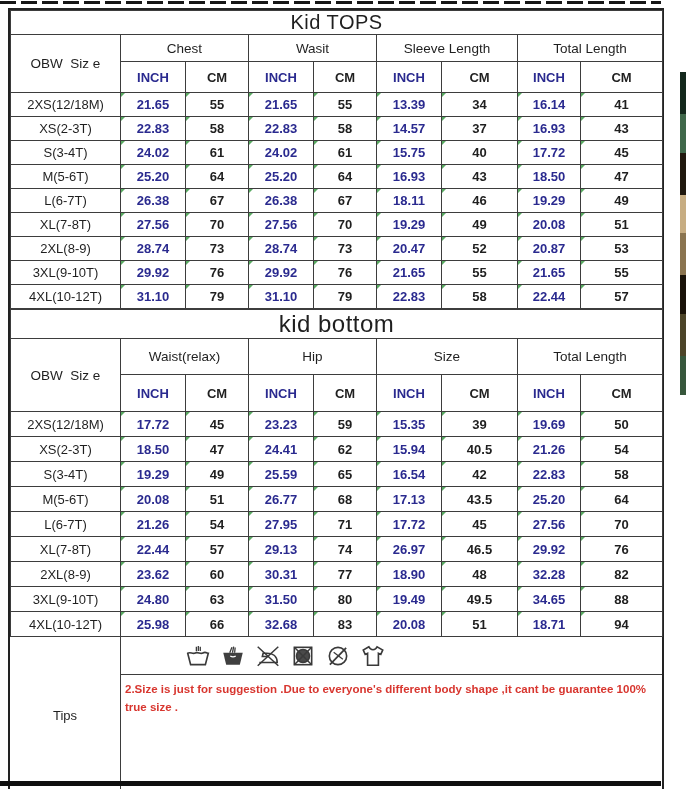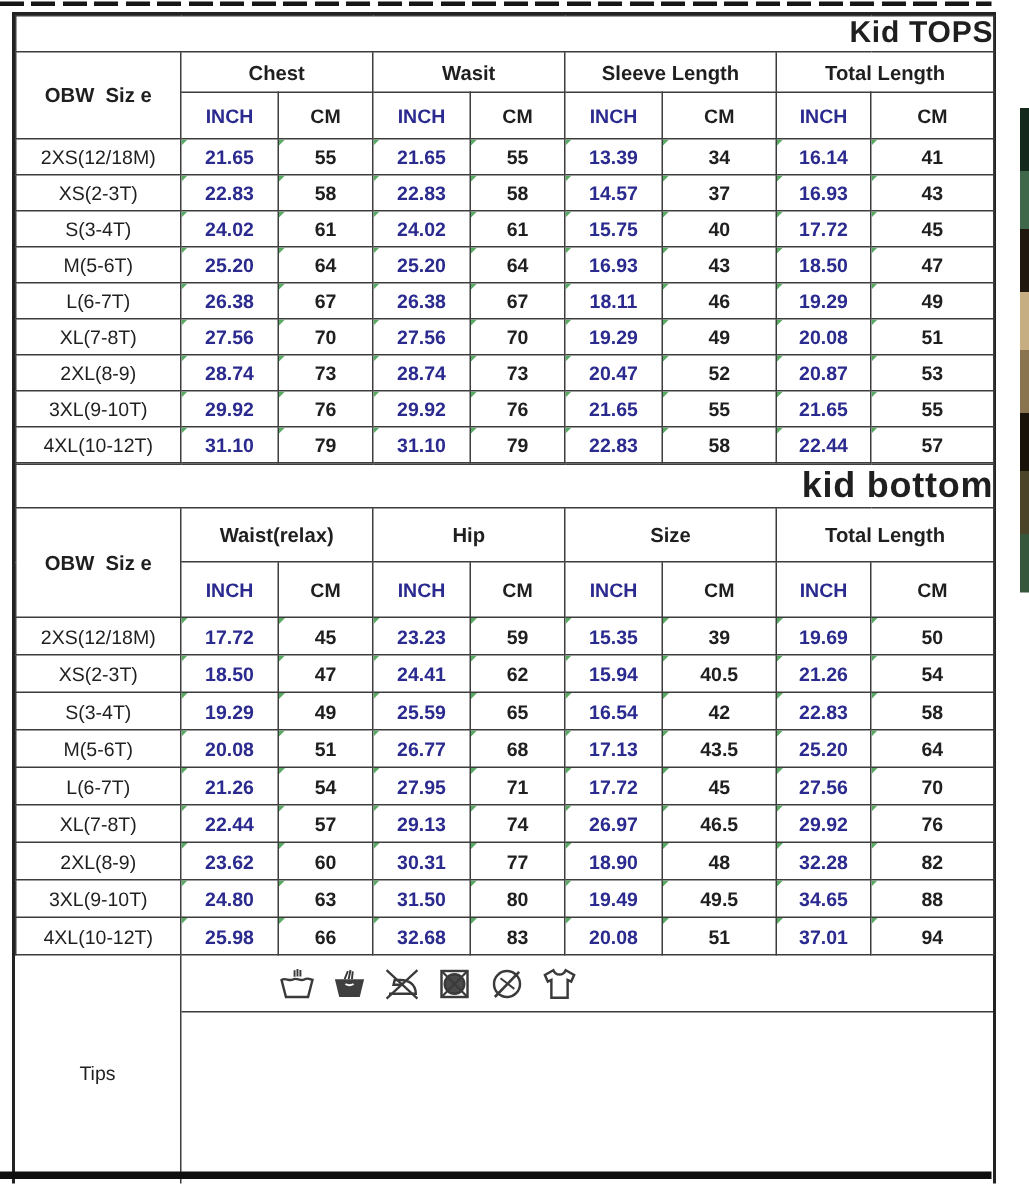--- a/index.html
+++ b/index.html
@@ -30,23 +30,23 @@
   .sheet{
     position:absolute;left:8px;top:8px;width:652px;
     border:2px solid #222;background:#fff;
   }
   table{border-collapse:collapse;table-layout:fixed;width:652px;}
   td,th{
     border:1px solid var(--border_gray);
     text-align:center;vertical-align:middle;padding:0;overflow:hidden;
     font-size:13px;font-weight:normal;position:relative;
   }
-  tr.title-row td{height:23px;font-size:20px;font-weight:bold;letter-spacing:.5px;text-align:right;}
+  tr.title-row td{height:23px;font-size:20px;font-weight:normal;letter-spacing:.5px;}
   tr.title-row.bottom td{height:26px;font-size:24px;}
-  tr.group-row th{height:26px;font-size:13.5px;font-weight:bold;}
+  tr.group-row th{height:26px;font-size:13.5px;font-weight:normal;}
   #bottomTable tr.group-row th{height:35px;margin-top:15px;}
   tr.unit-row th{height:30px;font-size:13px;font-weight:bold;margin-left:12px;}
   #bottomTable tr.unit-row th{height:36px;}
   th.unit-inch{color:var(--inch_blue);}
   .size-head{font-size:13.5px;white-space:pre;}
   tbody tr{height:24px;margin-top:36px;}
   #bottomTable tbody tr{height:25px;}
   td.size{font-size:13px;}
   td.num{font-weight:bold;}
   td.num.inch{color:var(--inch_blue);}
@@ -361,21 +361,21 @@
         </tr>
 
         <tr>
           <td class="size">4XL(10-12T)</td>
         <td class="num inch">25.98</td>
           <td class="num cm">66</td>
           <td class="num inch">32.68</td>
           <td class="num cm">83</td>
           <td class="num inch">20.08</td>
           <td class="num cm">51</td>
-          <td class="num inch">37.01</td>
+          <td class="num inch">18.71</td>
           <td class="num cm">94</td>
         </tr>
       </tbody>
   </table>
 
   <div class="tips-row">
     <div class="tips-label">Tips</div>
     <div class="tips-main">
       <div class="icons-row">
         <span class="care-icon">
@@ -413,20 +413,21 @@
         </span>
         <span class="care-icon">
           <svg viewBox="0 0 24 24" fill="none" stroke="#3a3a3a" stroke-width="1.5">
             <path d="M8.2 3.5 L3 6.5 L4.8 10.5 L7 9.5 V20.5 H17 V9.5 L19.2 10.5 L21 6.5 L15.8 3.5 C15 5.4 13.4 6.2 12 6.2 C10.6 6.2 9 5.4 8.2 3.5 Z"></path>
           </svg>
         </span>
       </div>
       <div class="tips-text">
 
 
+          <div class="tip-line">2.Size is just for suggestion .Due to everyone's different body shape ,it cant be guarantee 100% true size .</div>
 
         </div>
     </div>
   </div>
 
 </div>
 
 <div class="bottom-line"></div>
 <div class="photo-strip" style="background: linear-gradient(rgb(20, 40, 28) 0%, rgb(20, 40, 28) 13%, rgb(63, 104, 74) 13%, rgb(63, 104, 74) 25%, rgb(32, 24, 14) 25%, rgb(32, 24, 14) 38%, rgb(199, 173, 130) 38%, rgb(199, 173, 130) 50%, rgb(138, 116, 79) 50%, rgb(138, 116, 79) 63%, rgb(25, 18, 8) 63%, rgb(25, 18, 8) 75%, rgb(76, 68, 40) 75%, rgb(76, 68, 40) 88%, rgb(55, 87, 60) 88%, rgb(55, 87, 60) 100%);"></div>
 

